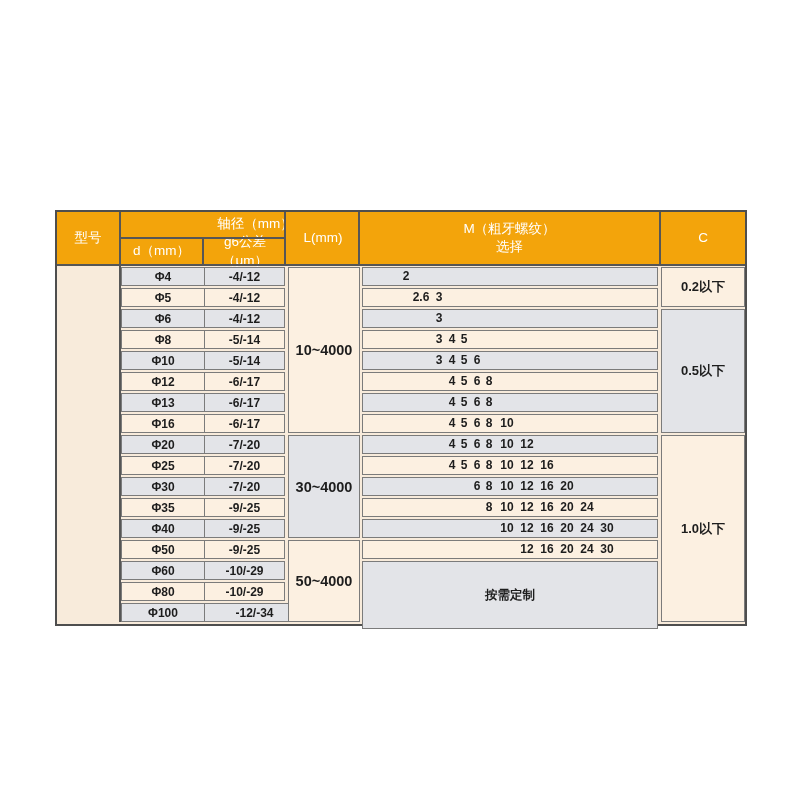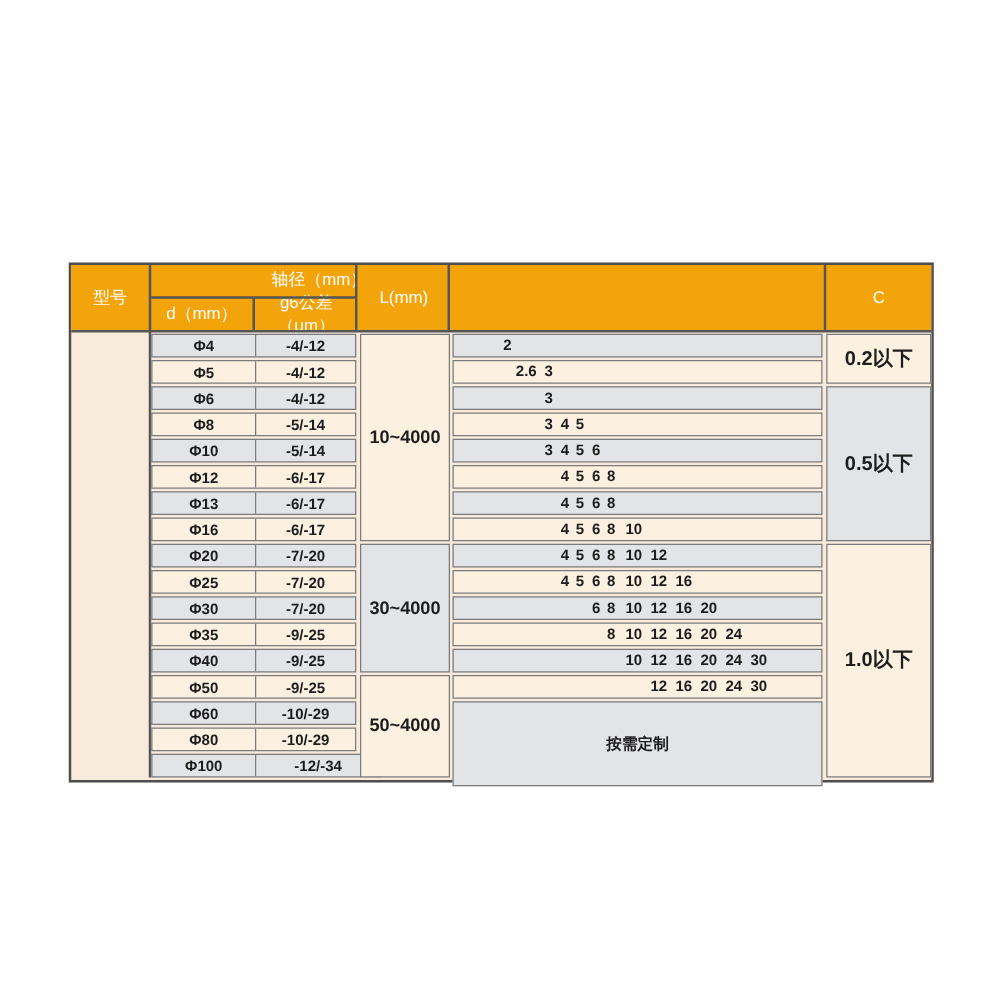--- a/index.html
+++ b/index.html
@@ -21,39 +21,43 @@
   .dcell,.gcell{display:flex;align-items:center;justify-content:center;
       font-size:12px;font-weight:600;height:100%;box-sizing:border-box;}
   .dcell{width:83px;border-right:1px solid #7b7b7b;}
   .gcell{flex:1;}
   .mcell{position:absolute;box-sizing:border-box;border:1px solid #7b7b7b;}
   .mval{position:absolute;top:0;height:17px;line-height:17px;transform:translateX(-50%);
         font-size:12px;font-weight:600;white-space:nowrap;}
   .merged{position:absolute;box-sizing:border-box;border:1px solid #7b7b7b;
         display:flex;align-items:center;justify-content:center;font-weight:600;}
   .lcell{font-size:14.5px;}
-  .ccell{font-size:16px;}
+  .ccell{font-size:13px;}
   .mcustom{font-size:12.5px;}
   .model-cell{position:absolute;left:0;top:55px;width:62px;height:355px;background:#f9ecdc;
         display:flex;flex-direction:column;justify-content:center;padding-left:16px;box-sizing:border-box;}
   .model-name{font-size:14.5px;font-weight:600;line-height:23px;color:#1d1d1d;}
 </style>
 </head>
 <body>
 
 <div class="canvas">
   <div class="table">
 
     <div class="head-strip"></div>
 
     <div class="hc" style="left:0;top:0;width:62px;height:52px;">型号</div>
     <div class="hc" style="left:80px;top:0;width:165px;height:25px;margin-left:36px;">轴径（mm）</div>
     <div class="hc" style="left:64px;top:27px;width:81px;height:25px;">d（mm）</div>
     <div class="hc" style="left:147px;top:27px;width:82px;height:25px;">g6公差（μm）</div>
     <div class="hc" style="left:229px;top:0;width:74px;height:52px;">L(mm)</div>
+    <div class="hc" style="left:303px;top:0;width:299px;height:52px;flex-direction:column;">
+      <div>M（粗牙螺纹）</div>
+      <div>选择</div>
+    </div>
     <div class="hc" style="left:604px;top:0;width:84px;height:52px;">C</div>
 
     <div class="vline" style="left:62px;top:0;height:410px;"></div>
     <div class="vline" style="left:227px;top:0;height:52px;"></div>
     <div class="vline" style="left:301px;top:0;height:52px;"></div>
     <div class="vline" style="left:602px;top:0;height:52px;"></div>
     <div class="vline" style="left:145px;top:26px;height:26px;"></div>
     <div class="hline" style="left:64px;top:25px;width:163px;"></div>
     <div class="hline" style="left:0;top:52px;width:688px;"></div>
 

